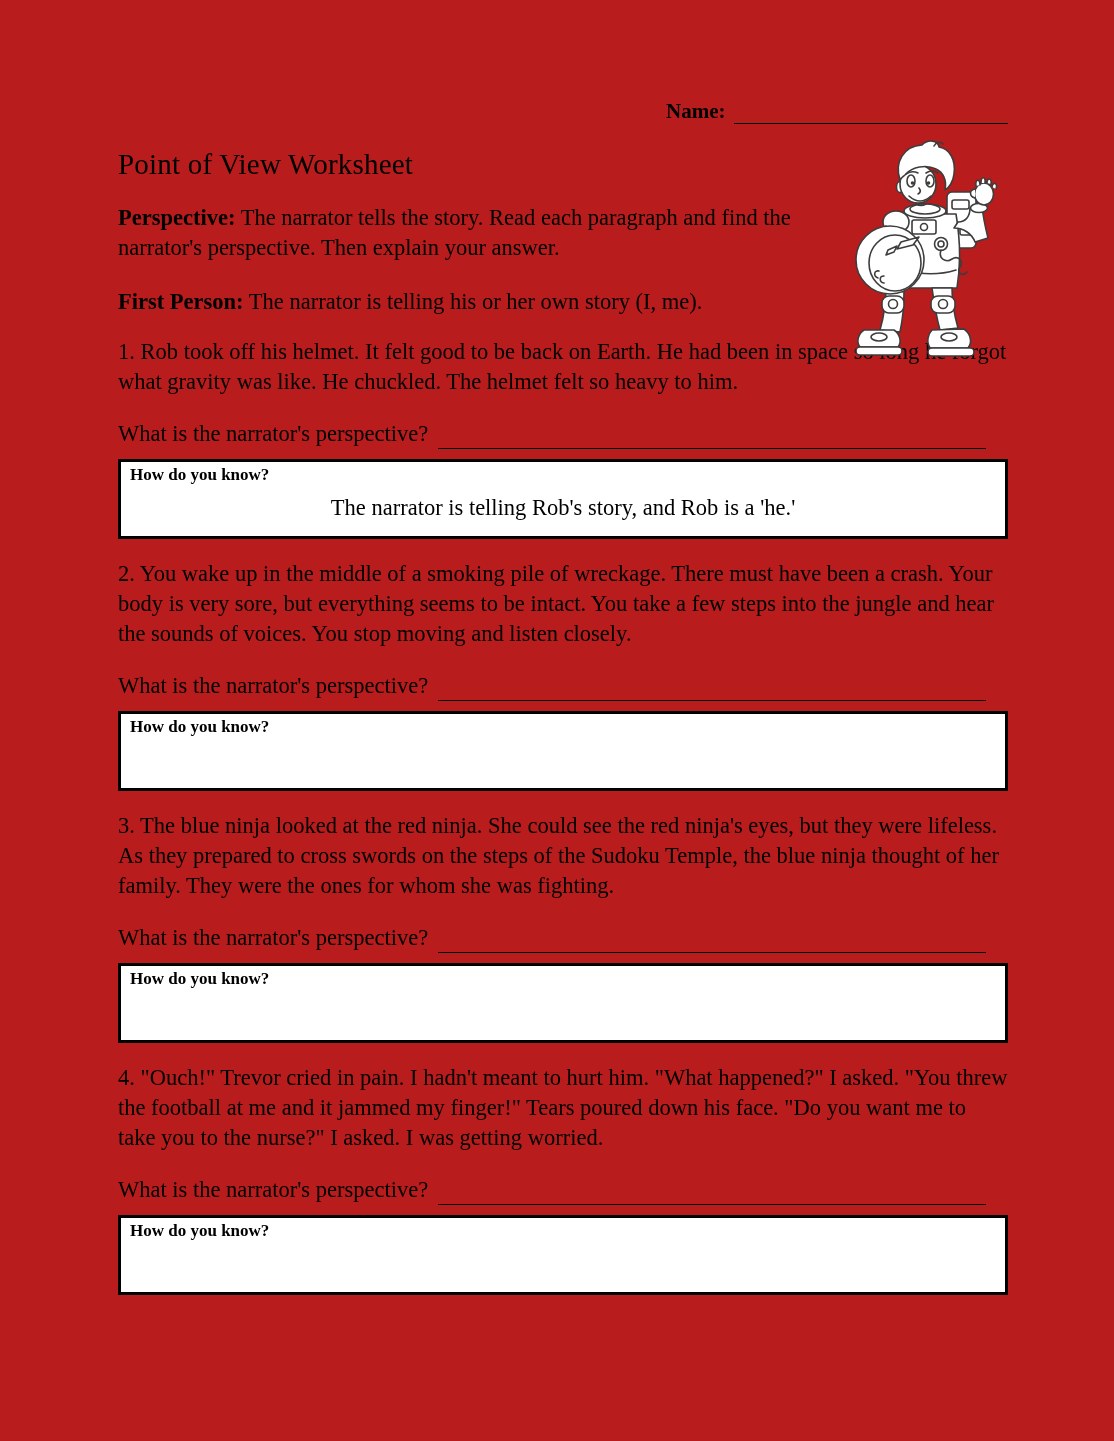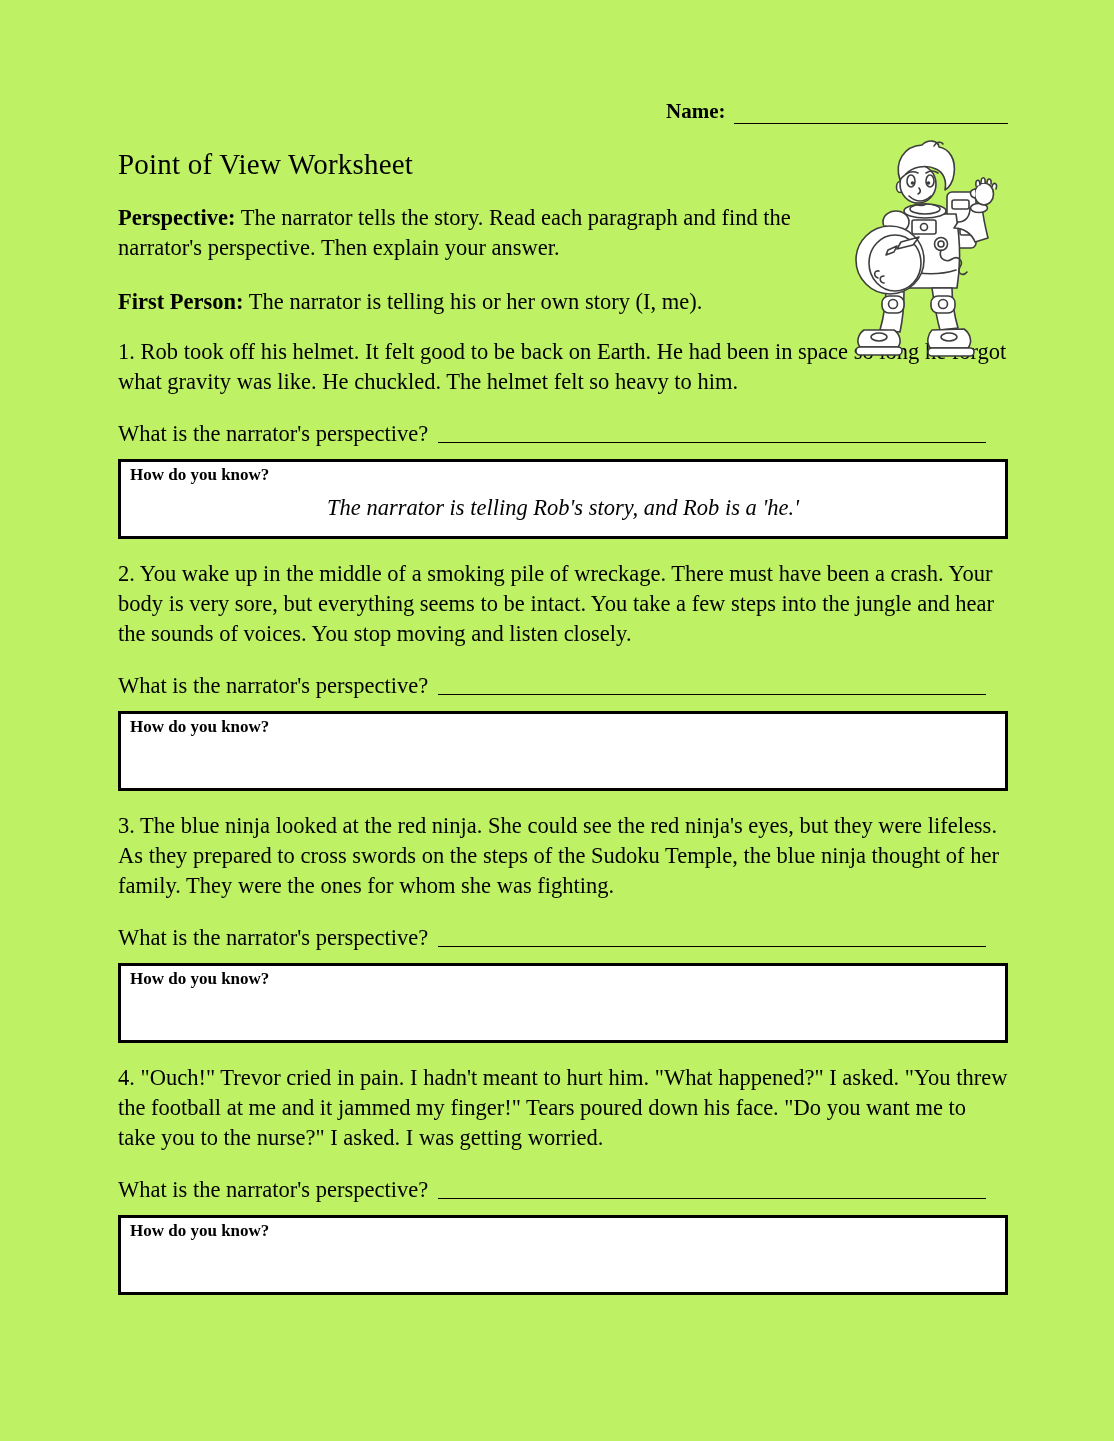--- a/index.html
+++ b/index.html
@@ -2,21 +2,21 @@
 <html><head>
 <meta charset="utf-8">
 <style>
   * { box-sizing: border-box; margin: 0; padding: 0; }
   html, body { background: #ffffff; }
   .page {
     position: relative;
     width: 1114px;
     height: 1441px;
     margin: 0 auto;
-    background: #bef264;
+    background: #b91c1c;
     color: #000;
     font-family: "Liberation Serif", "DejaVu Serif", serif;
     overflow: hidden;
   }
   .content { padding: 0 106px 0 118px; }
 
   
   .name-row {
     display: flex;
     align-items: flex-end;
@@ -36,42 +36,41 @@
   .subtitle { font-size: 25px; font-weight: bold; font-style: italic; margin-top: 3px; }
 
   .body-text { font-size: 22.5px; line-height: 30px; }
   .directions { margin-top: 22px; width: 690px; }
   .definitions { margin-top: 24px; }
   .def-line b { font-weight: bold; }
 
   .q-text { margin-top: 20px; }
   .prompt-row {
     display: flex;
-    align-items: flex-start;
+    align-items: flex-end;
     margin-top: 22px;
     height: 30px;
   }
   .prompt-blank {
     flex: 1;
     border-bottom: 1.6px solid #000;
     height: 24px;
     margin-left: 10px;
     margin-right: 22px;
   }
   .know-box {
     border: 3px solid #000;
     height: 80px;
     margin-top: 10px;
     padding: 2px 9px 4px 9px;
     background: #fff;
   }
   .know-label { font-size: 17px; font-weight: bold; line-height: 22px; }
   .know-answer {
     text-align: center;
-    font-style: italic;
     font-size: 22.5px;
     margin-top: 9px;
   }
 
   .astronaut {
     position: absolute;
     top: 138px;
     left: 846px;
     width: 158px;
     height: 228px;

